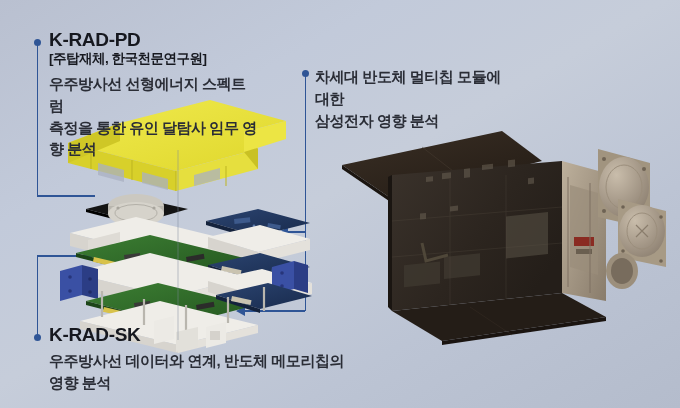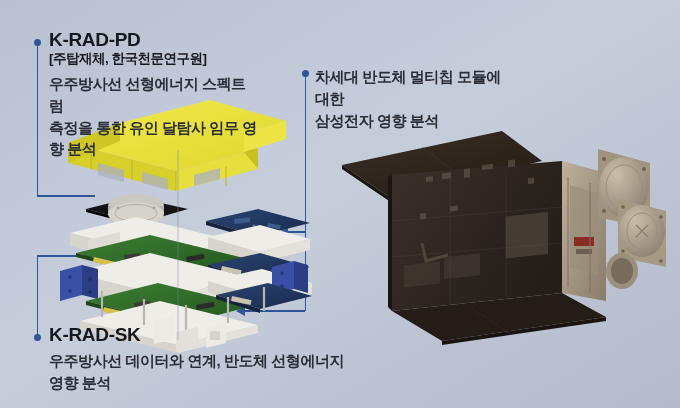--- a/index.html
+++ b/index.html
@@ -323,16 +323,16 @@
 측정을 통한 유인 달탐사 임무 영향 분석</div>
   </div>
 
   <div class="label" style="left:315px; top:61px; width:200px;">
     <div class="l-desc" style="white-space:pre-line;">차세대 반도체 멀티칩 모듈에 대한
 삼성전자 영향 분석</div>
   </div>
 
   <div class="label" style="left:49px; top:325px; width:300px;">
     <div class="l-title">K-RAD-SK</div>
-    <div class="l-desc" style="white-space:pre-line;">우주방사선 데이터와 연계, 반도체 선형에너지 영향 분석</div>
+    <div class="l-desc" style="white-space:pre-line;">우주방사선 데이터와 연계, 반도체 메모리칩의 영향 분석</div>
   </div>
 
 </div>
 
 </body></html>

